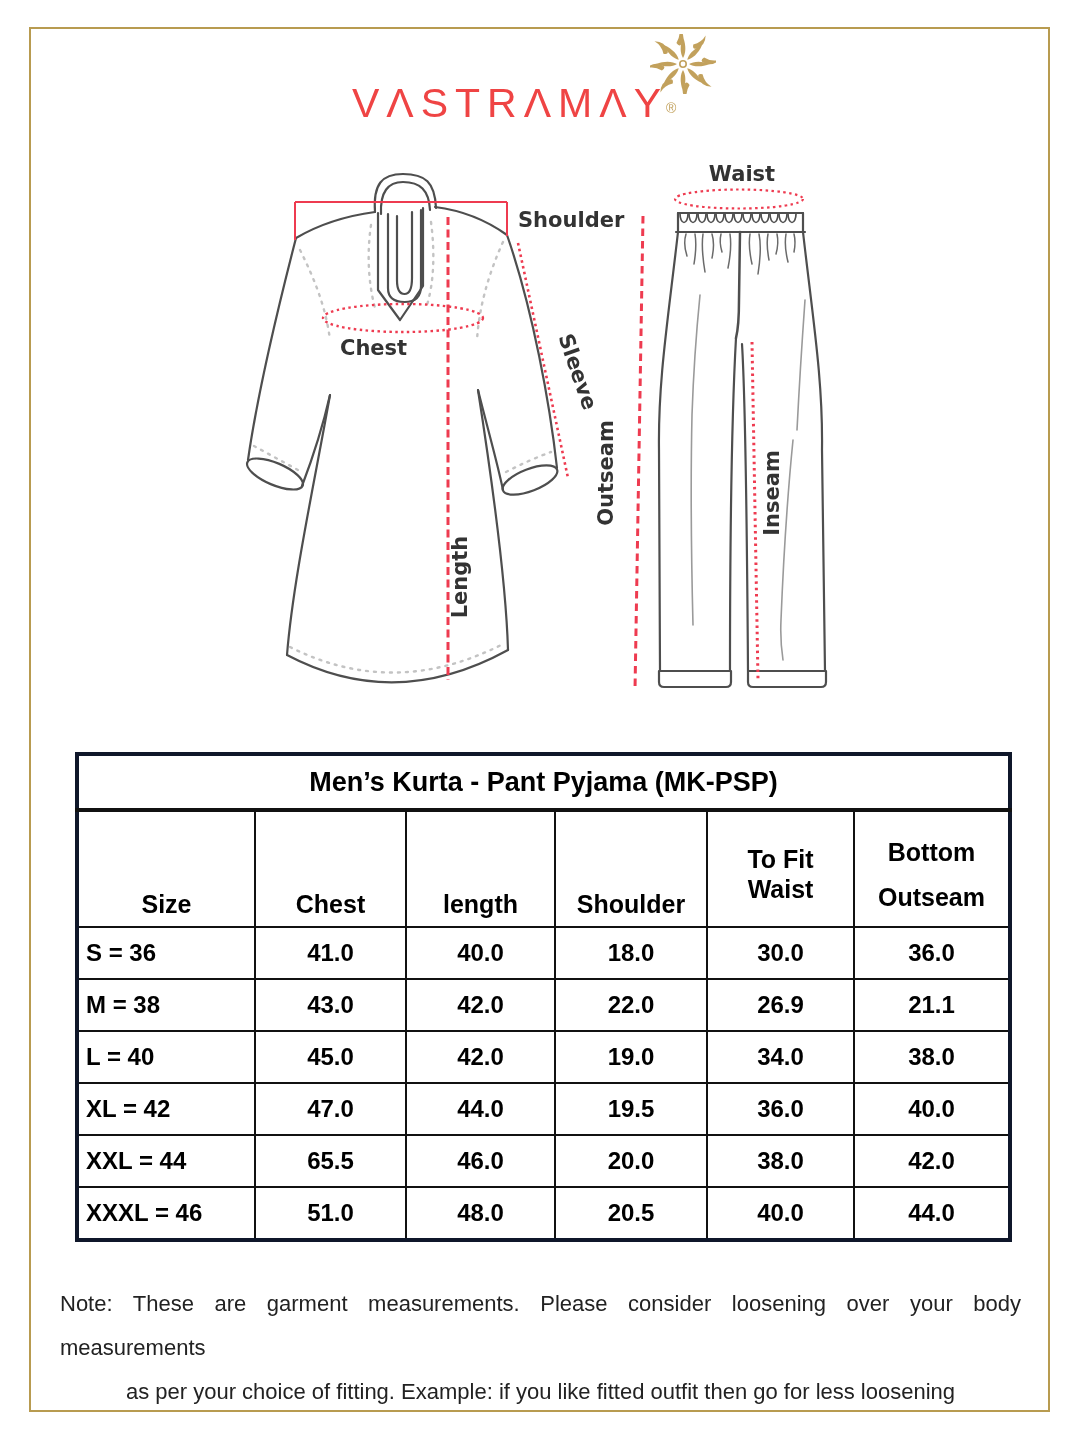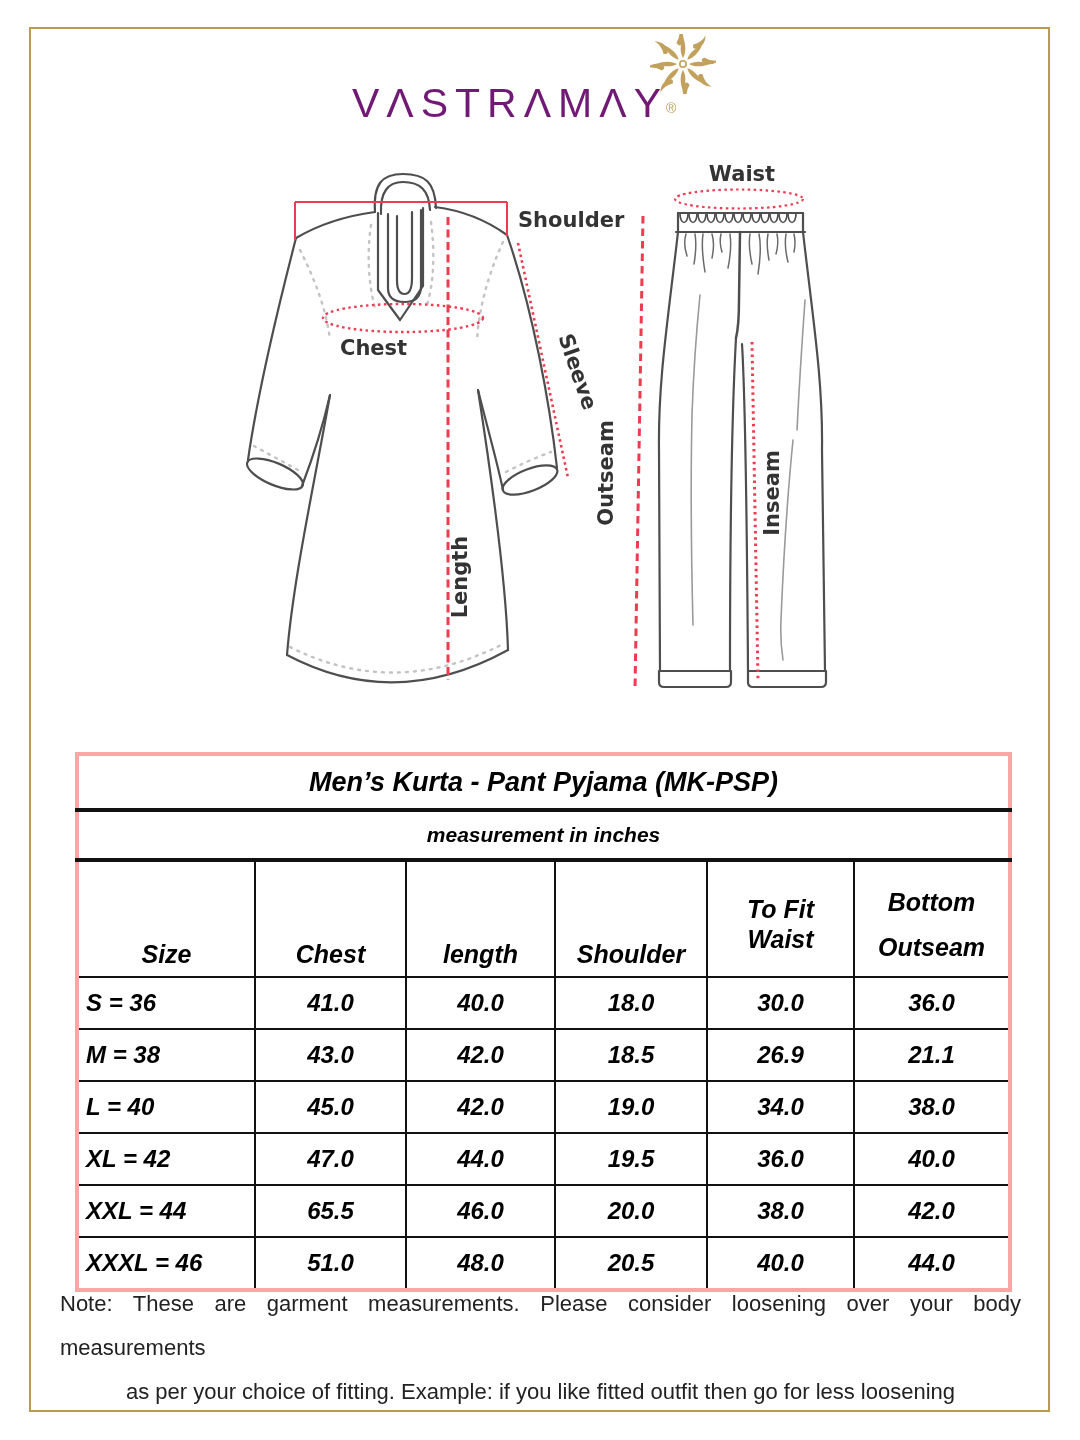--- a/index.html
+++ b/index.html
@@ -3,33 +3,33 @@
 <meta charset="utf-8">
 <style>
   html,body{margin:0;padding:0;background:#ffffff;}
   .page{position:relative;width:1080px;height:1440px;background:#ffffff;
         font-family:"Liberation Sans",sans-serif;overflow:hidden;}
   .gold-frame{position:absolute;left:29px;top:27px;width:1017px;height:1381px;
         border:2px solid #B89B50;pointer-events:none;}
 
   
   .brand-text{position:absolute;left:352px;top:80px;font-size:41px;font-weight:400;
-        letter-spacing:7px;color:#701a75;white-space:nowrap;}
+        letter-spacing:7px;color:#ef4444;white-space:nowrap;}
   .reg-mark{position:absolute;left:666px;top:100px;font-size:14px;color:#C2A15C;}
   .brand-emblem{position:absolute;left:650px;top:34px;}
 
   
   .diagram{position:absolute;left:230px;top:150px;}
   .diagram text{font-family:"DejaVu Sans","Liberation Sans",sans-serif;
         font-size:21px;font-weight:600;fill:#333333;}
 
   
   .size-table{position:absolute;left:75px;top:752px;width:933px;
         border-collapse:collapse;table-layout:fixed;color:#000;font-weight:bold;
-        border:4px solid #fca5a5;font-style:italic;}
+        border:4px solid #0f172a;}
   .size-table th,.size-table td{border:2.5px solid #111;overflow:hidden;}
   .row-title th{font-size:27px;height:50px;text-align:center;border-bottom-width:4px;}
   .row-sub th{font-size:21px;height:44px;text-align:center;border-bottom-width:4px;}
   .row-head th{font-size:25px;height:92px;vertical-align:bottom;text-align:center;
         padding:0 2px 8px 2px;white-space:pre-line;line-height:1.12;}
   .row-head th.col-tfw{line-height:1.2;padding-bottom:22px;}
   .row-head th.col-bl{line-height:1.8;padding-bottom:6px;}
   .size-table td{font-size:24px;height:48px;text-align:center;}
   .size-table td.size-cell{text-align:left;padding-left:7px;}
 
@@ -224,23 +224,20 @@
         <col style="width:151px">
         <col style="width:149px">
       <col style="width:152px">
         <col style="width:147px">
         <col style="width:156px">
     </colgroup>
     <tbody>
         <tr class="row-title">
       <th colspan="6">Men’s Kurta - Pant Pyjama (MK-PSP)</th>
     </tr>
-    <tr class="row-sub">
-      <th colspan="6">measurement in inches</th>
-    </tr>
     <tr class="row-head">
       <th>Size</th>
       <th>Chest</th>
       <th>length</th>
       <th>Shoulder</th>
       <th class="col-tfw">To Fit
 Waist</th>
       <th class="col-bl">Bottom
 Outseam</th>
     </tr>
@@ -249,21 +246,21 @@
       <td>41.0</td>
       <td>40.0</td>
       <td>18.0</td>
       <td>30.0</td>
       <td>36.0</td>
     </tr>
     <tr>
       <td class="size-cell">M = 38</td>
       <td>43.0</td>
       <td>42.0</td>
-      <td>18.5</td>
+      <td>22.0</td>
       <td>26.9</td>
       <td>21.1</td>
     </tr>
     <tr>
       <td class="size-cell">L = 40</td>
       <td>45.0</td>
       <td>42.0</td>
       <td>19.0</td>
       <td>34.0</td>
       <td>38.0</td>

